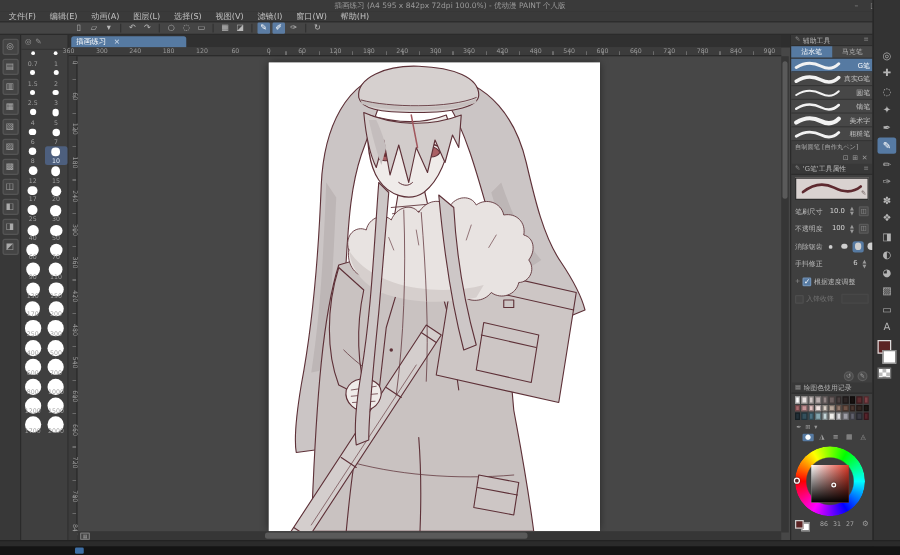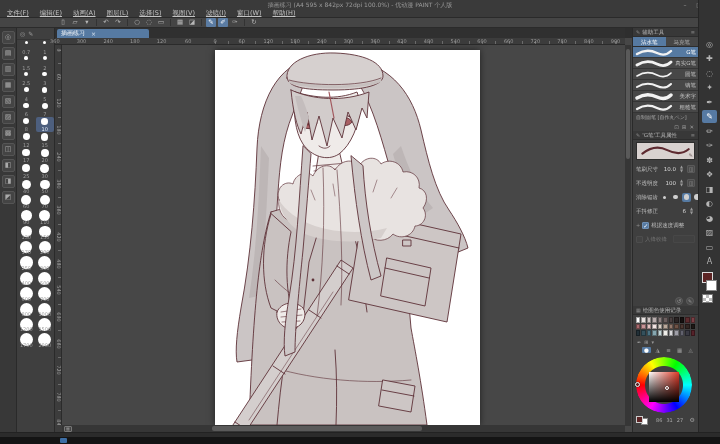--- a/index.html
+++ b/index.html
@@ -10,21 +10,21 @@
     color:#c8c8c8; -webkit-font-smoothing:antialiased;
   }
   
   .titlebar { position:absolute; left:0; top:0; width:720px; height:9px; background:#3a3a3a;
     font-size:6px; line-height:9px; color:#9b9b9b; text-align:center; }
   .winctl { position:absolute; right:2px; top:0; height:9px; display:flex; gap:4px; }
   .winctl span { font-size:6px; line-height:9px; color:#9b9b9b; width:10px; text-align:center; cursor:default; }
   
   .menubar { position:absolute; left:0; top:9px; width:720px; height:9px; background:#3a3a3a;
     display:flex; align-items:center; gap:11px; padding-left:7px; border-bottom:1px solid #2a2a2a; }
-  .menubar span { font-size:6.5px; color:#c2c2c2; white-space:nowrap;text-decoration:underline; }
+  .menubar span { font-size:6.5px; color:#c2c2c2; white-space:nowrap; }
   
   .cmdbar { position:absolute; left:0; top:18px; width:720px; height:10px; background:#454545;
     display:flex; align-items:center; gap:2px; padding-left:58px; border-bottom:1px solid #2b2b2b; }
   .cmdbtn { width:10px; height:9px; font-size:6.5px; line-height:9px; text-align:center;
     color:#b8b8b8; border-radius:1px; }
   .cmdbtn.sel { background:#5b7ca3; color:#fff; }
   .cmdsep { width:1px; height:7px; background:#333; margin:0 2px; }
   
   .tabrow { position:absolute; left:55px; top:28px; width:570px; height:10px; background:#303030; }
   .doctab { position:absolute; left:2px; top:1px; height:9px; min-width:92px; background:#567aa2;

